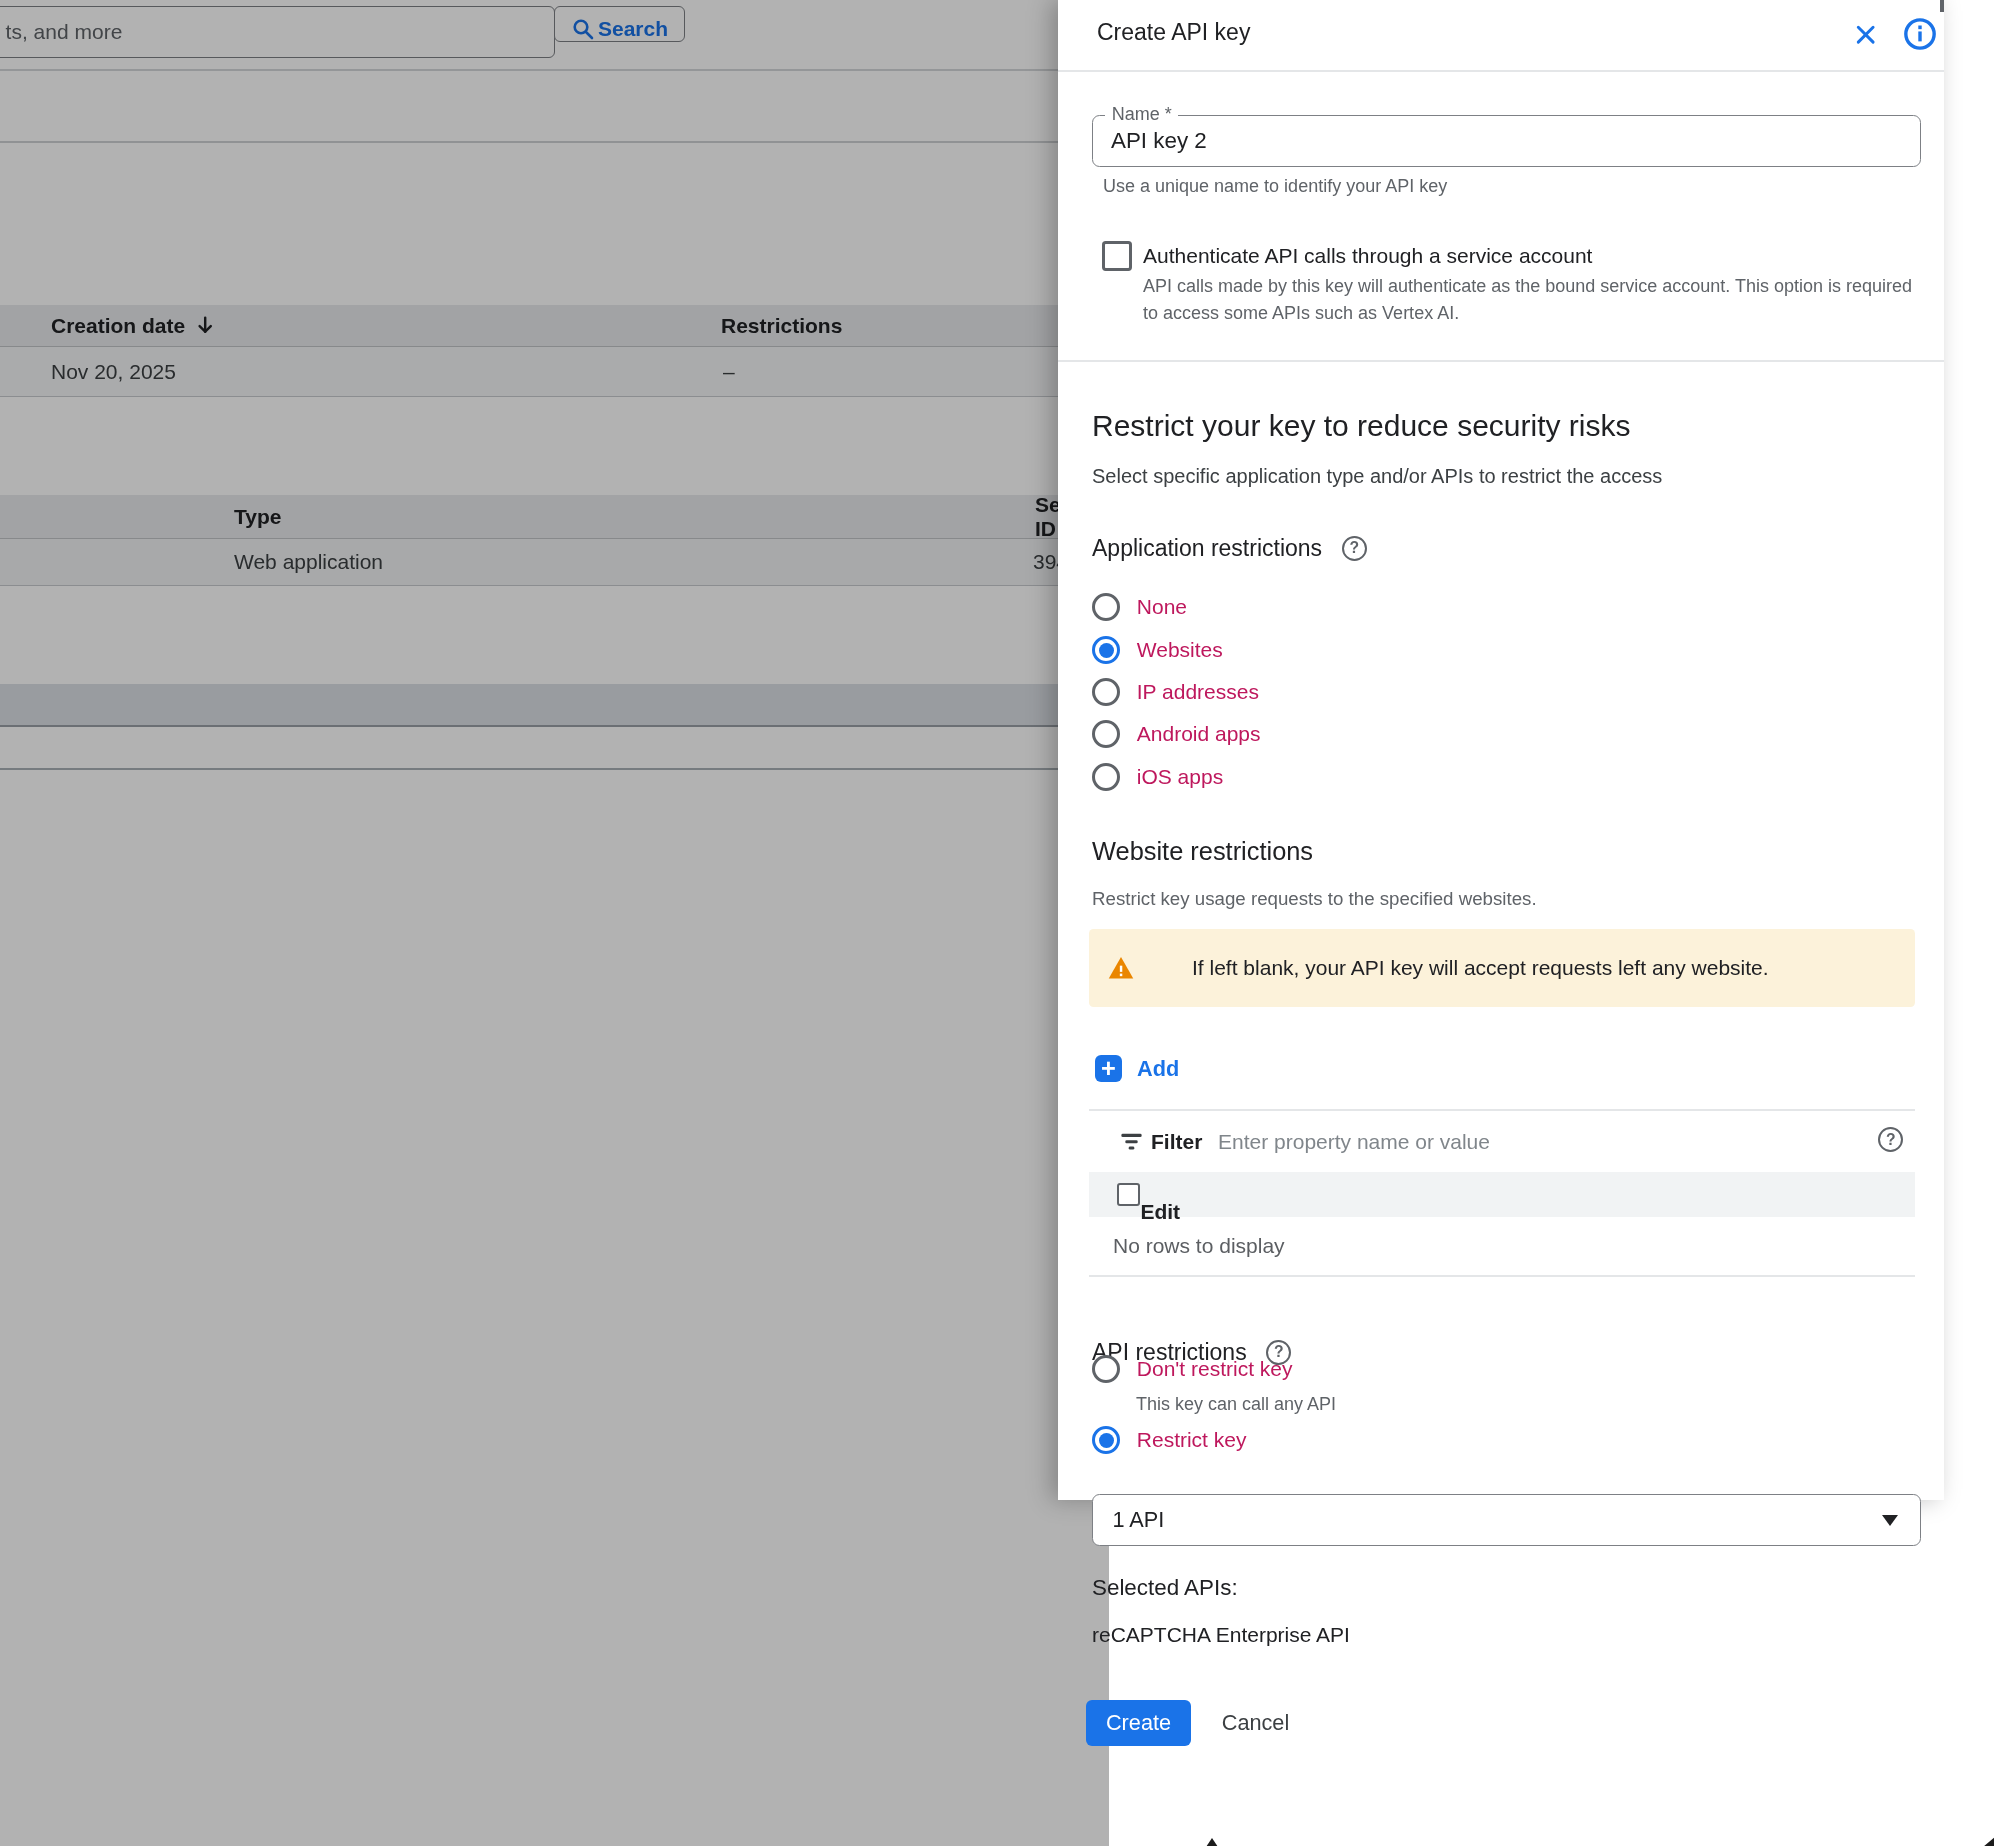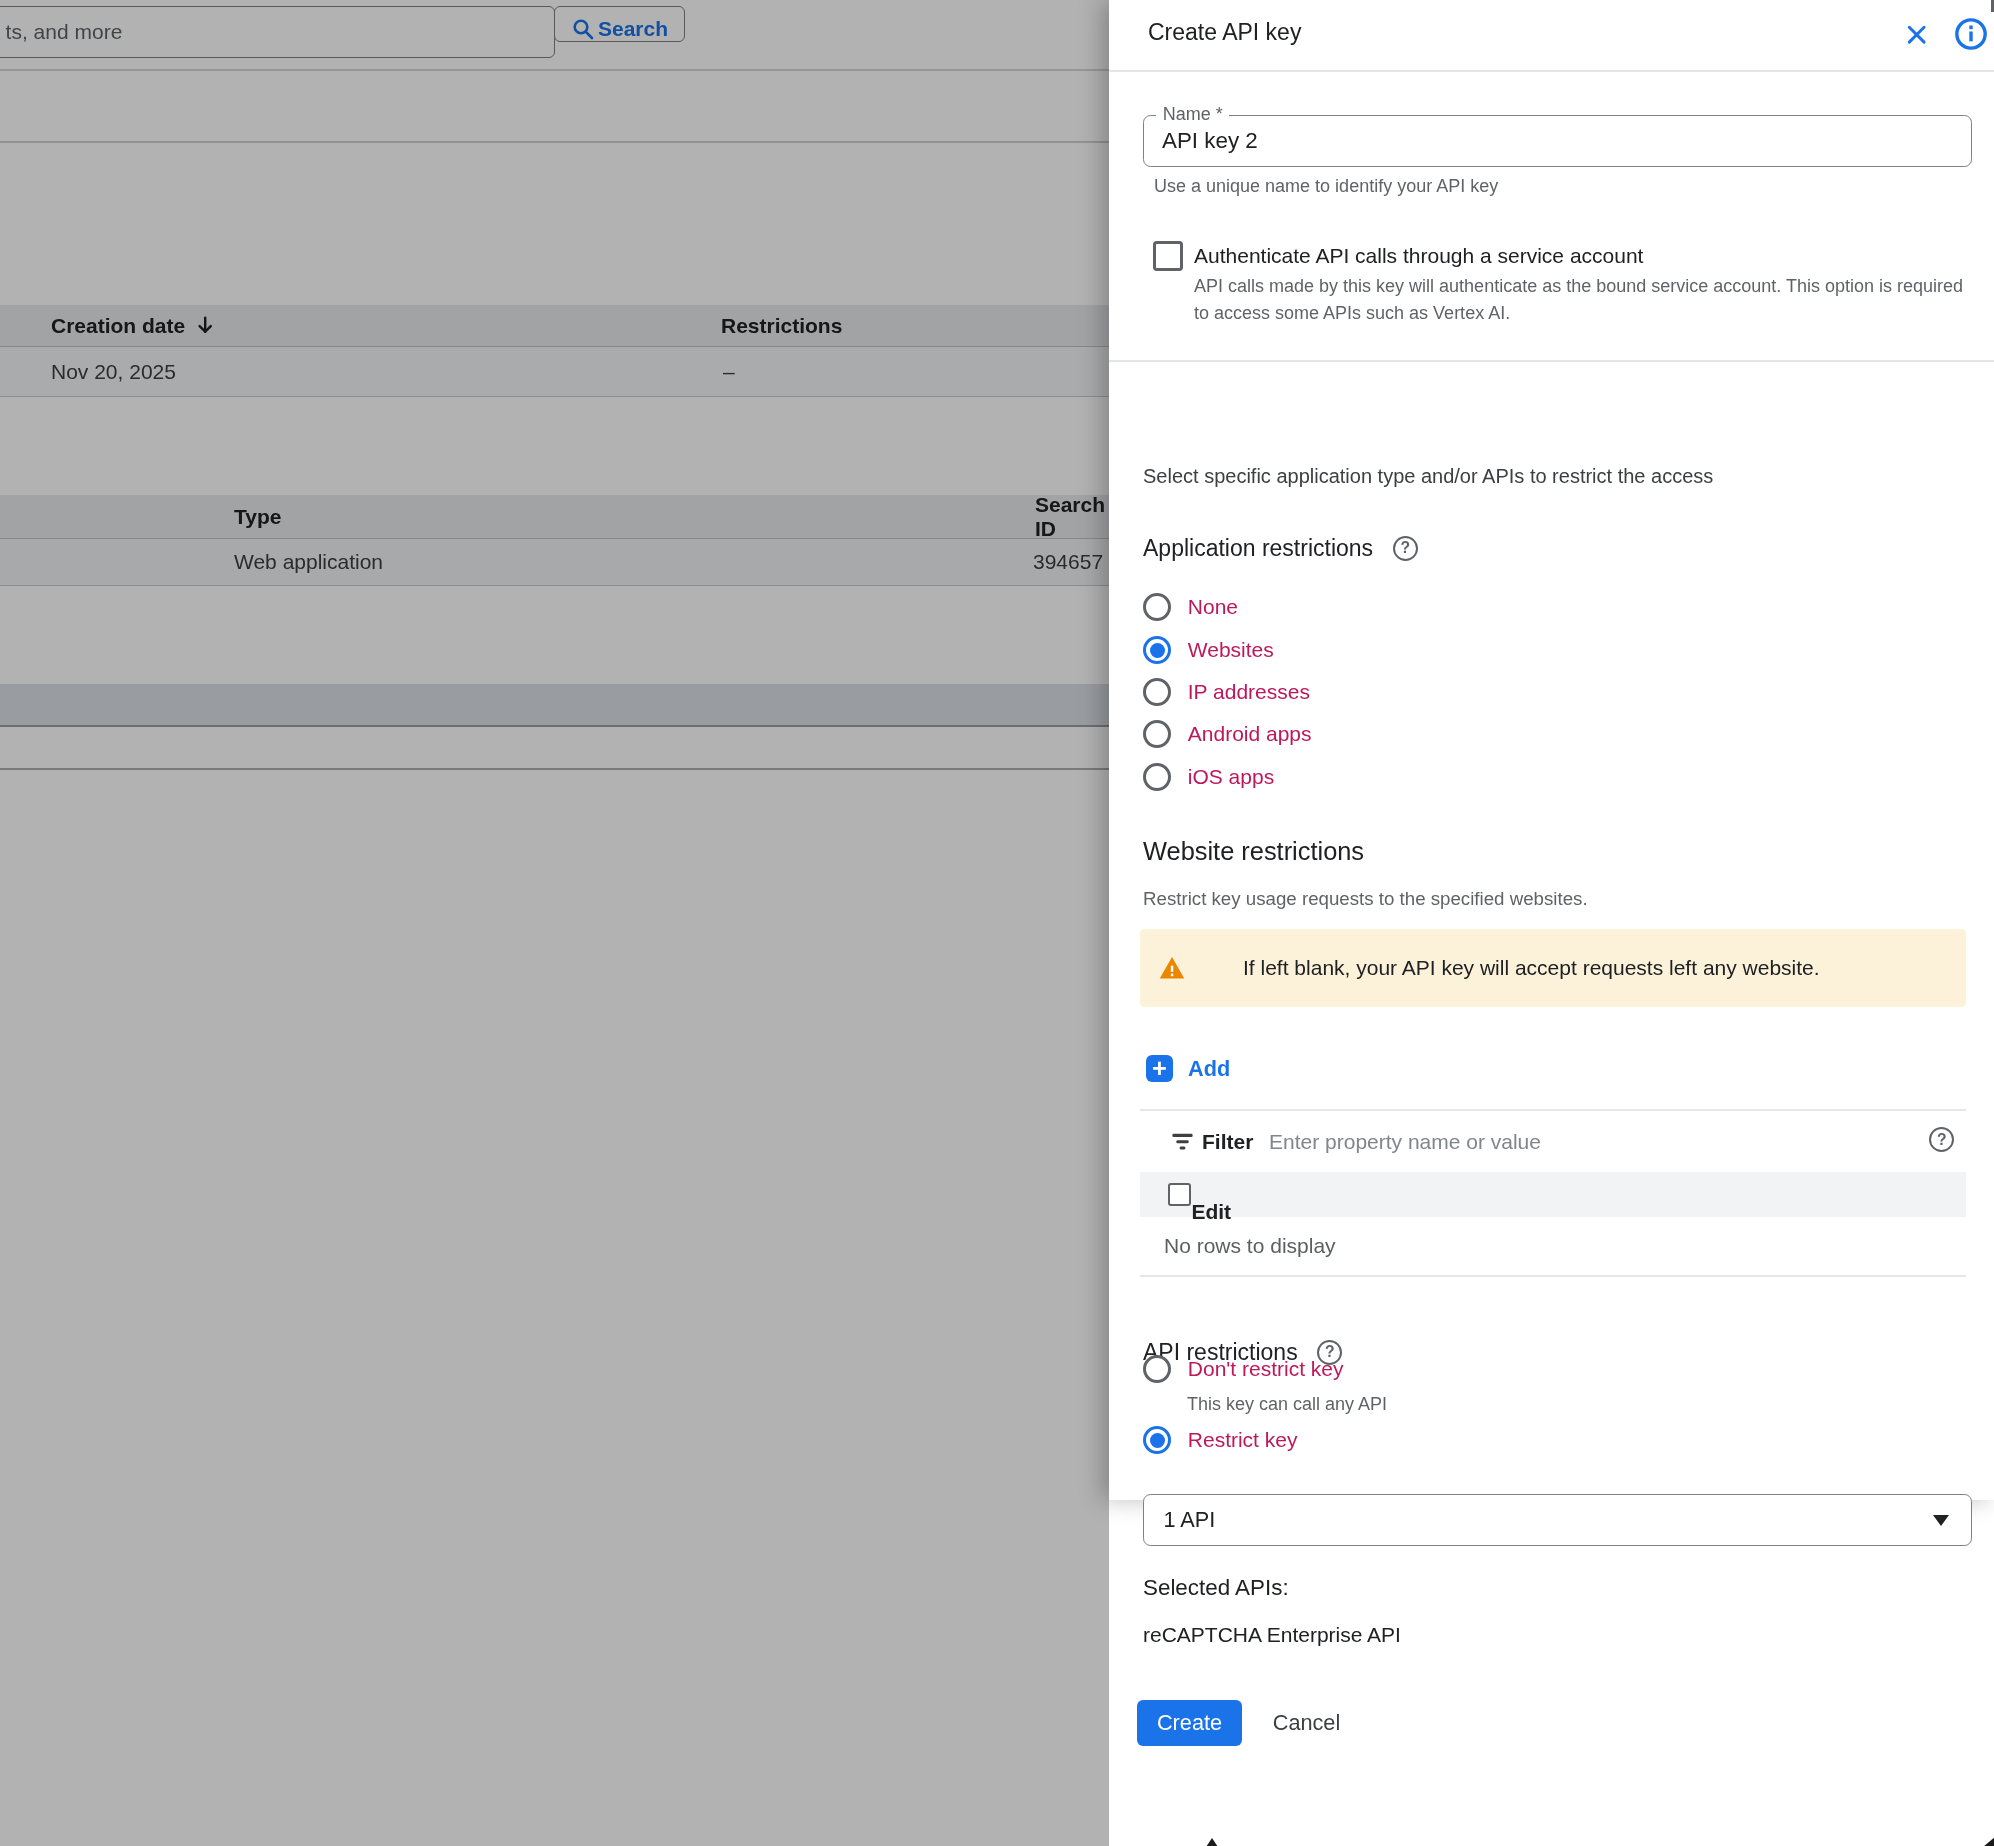--- a/index.html
+++ b/index.html
@@ -19,21 +19,21 @@
     border:1.5px solid #7d8085;border-radius:6px;display:flex;align-items:flex-end;justify-content:center;gap:3px;box-sizing:border-box;}
   .search-btn span{font-size:21px;font-weight:700;color:#1a73e8;}
   .bg-hr{position:absolute;left:0;width:1109px;background:#d5d7da;height:1.5px;}
   .bg-band{position:absolute;left:0;width:1109px;}
   .bg-th{background:#e8eaed;border-bottom:1.5px solid #c2c5c8;font-weight:700;}
   .bg-tr{border-bottom:1.5px solid #c8cbce;}
   .bg-cell{position:absolute;top:0;height:100%;display:flex;align-items:center;font-size:21px;color:#202124;}
   .bg-tr .bg-cell{color:#3c4043;font-weight:400;}
   .sort-arrow{width:22.4px;height:22.4px;margin-left:9px;}
   
-  #panel{position:absolute;left:1109px;top:0;width:886px;height:1500px;background:#fff;z-index:10;
+  #panel{position:absolute;left:1058px;top:0;width:886px;height:1500px;background:#fff;z-index:10;
     box-shadow:-7.5px 0 22.4px rgba(0,0,0,0.25);}
   .p-title{position:absolute;left:39px;top:19.4px;font-size:23px;color:#202124;}
   .icon-btn{position:absolute;display:flex;align-items:center;justify-content:center;cursor:pointer;}
   .divider{position:absolute;height:1.5px;background:#e4e6e8;}
   
   .field{position:absolute;border:1.5px solid #7d8085;border-radius:7.5px;background:#fff;box-sizing:border-box;display:flex;align-items:center;}
   .field .flabel{position:absolute;left:12px;top:-12px;background:#fff;padding:0 6.7px;font-size:18px;color:#5f6368;}
   .field .fvalue{margin-left:18px;font-size:22.4px;color:#202124;}
   .helper{position:absolute;font-size:18px;color:#5f6368;}
   
@@ -168,20 +168,21 @@
       <span class="fvalue">API key 2</span>
     </div>
     <div class="helper" style="left:45px;top:176px;">Use a unique name to identify your API key</div>
 
     <div class="cbx" style="left:44px;top:241px;"></div>
     <div class="label-lg" style="left:85px;top:244px;">Authenticate API calls through a service account</div>
     <div class="desc" style="left:85px;top:273px;width:782px;">API calls made by this key will authenticate as the bound service account. This option is required to access some APIs such as Vertex AI.</div>
 
     <div class="divider" style="left:0;top:360px;width:886px;"></div>
 
+    <div class="h1" style="left:34px;top:409px;">Restrict your key to reduce security risks</div>
     <div class="label-lg" style="left:34px;top:465px;font-size:20px;color:#3c4043;">Select specific application type and/or APIs to restrict the access</div>
 
     <div class="h3-row" style="left:34px;top:535px;">
       <span class="h3">Application restrictions</span>
       <span class="help">?</span>
     </div>
 
     <div class="radio-row" style="left:34px;top:593px;">
       <span class="radio"></span>
       <span class="rlabel">None</span>

